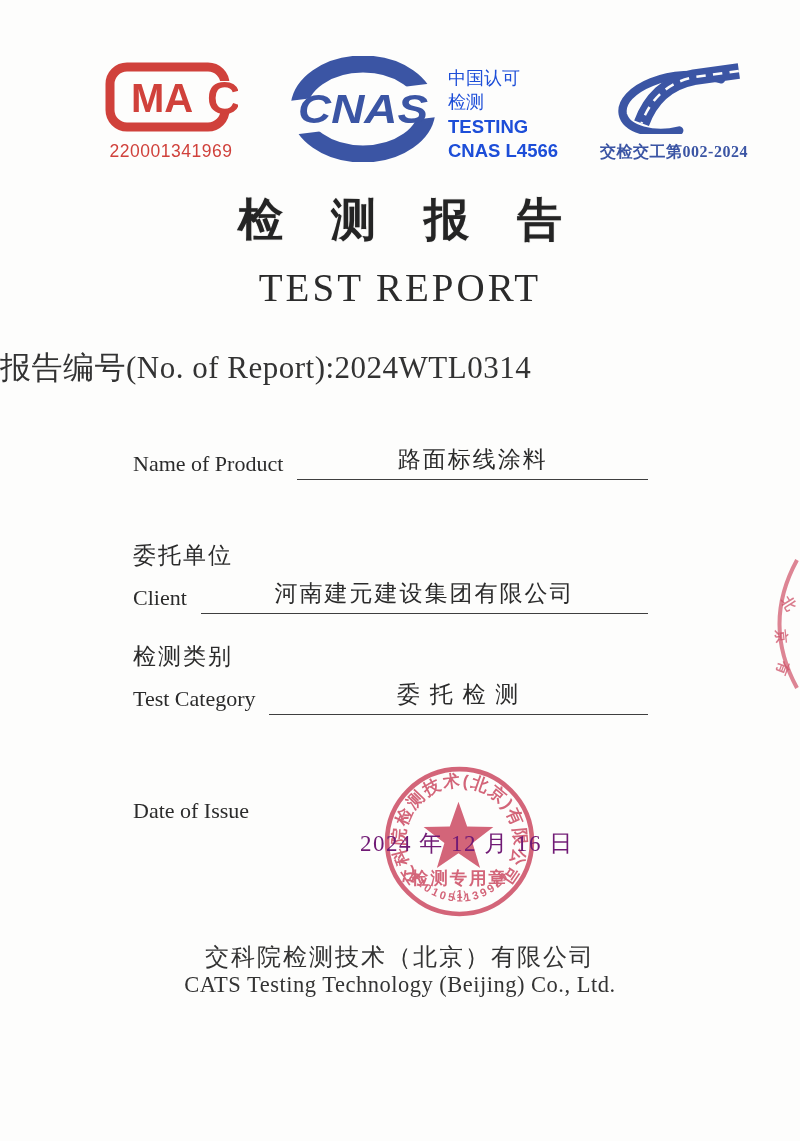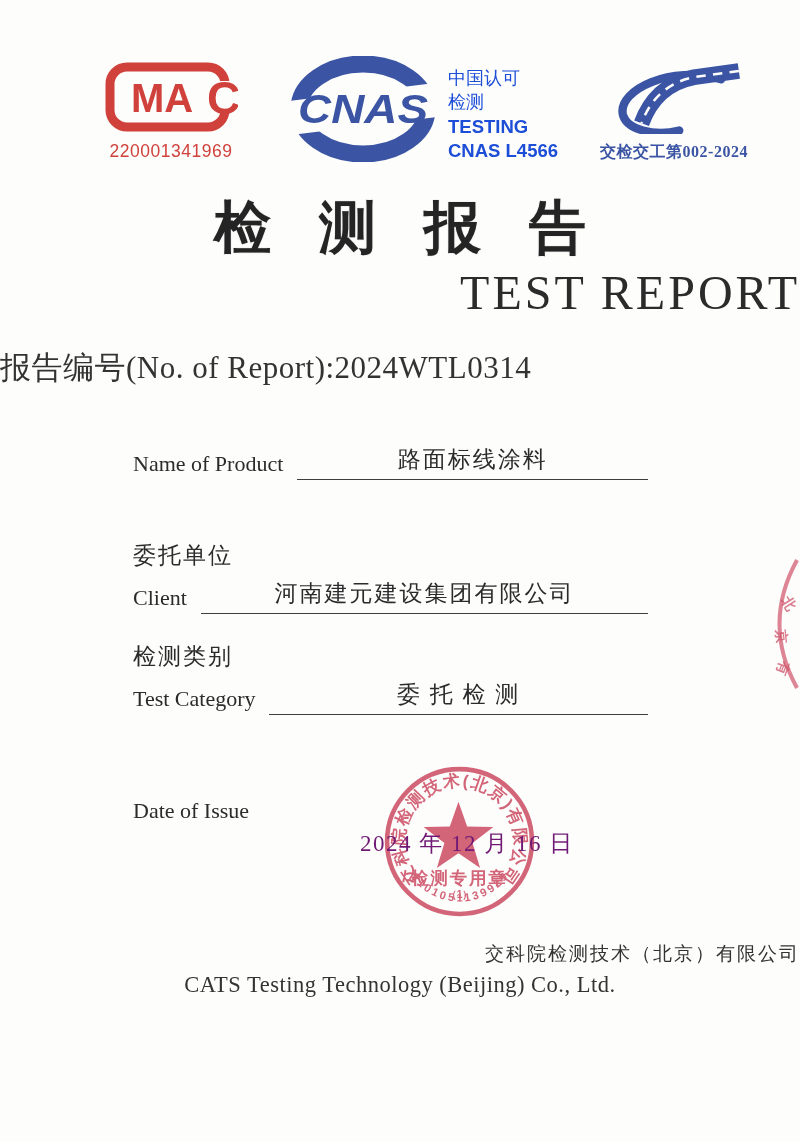--- a/index.html
+++ b/index.html
@@ -16,43 +16,43 @@
   .cnas-side{margin-left:13px;padding-top:11px;color:#1d4ed8;
     font-family:"Liberation Sans","DejaVu Sans",sans-serif;
     font-size:18px;line-height:1.32;}
   .cnas-side .b{font-weight:bold;font-size:18.5px;}
   .logo-road{position:absolute;left:578px;top:56px;width:152px;text-align:center;margin-left:20px;}
   .road-caption{font-size:16px;font-weight:bold;color:#3b55a4;margin-top:4px;
     letter-spacing:.5px;}
   
   .title-zh{position:absolute;top:190px;left:0;width:100%;text-align:center;
     font-family:"Liberation Sans","DejaVu Sans",sans-serif;font-weight:bold;
-    font-size:57px;letter-spacing:48px;padding-left:48px;box-sizing:border-box;
+    font-size:45px;letter-spacing:48px;padding-left:48px;box-sizing:border-box;
     color:#242424;text-shadow:0 0 1px rgba(40,40,40,.45);}
-  .title-en{position:absolute;top:265px;left:0;width:100%;text-align:right;
-    font-size:48px;letter-spacing:3px;color:#2b2b2b;font-family:Liberation Serif, serif;}
+  .title-en{position:absolute;top:265px;left:0;width:100%;text-align:center;
+    font-size:39px;letter-spacing:3px;color:#2b2b2b;font-family:Liberation Serif, serif;}
   .report-no{position:absolute;top:347px;left:0;width:100%;
     font-size:31px;letter-spacing:.5px;color:#333;}
   
   .field{position:absolute;left:133px;width:515px;}
   .field .zh{font-size:23px;letter-spacing:2px;}
   .field .row{display:flex;align-items:flex-end;margin-top:7px;}
   .field .en{font-size:22px;white-space:nowrap;padding-right:14px;padding-bottom:3px;}
   .field .line{flex:1;text-align:center;border-bottom:1.6px solid #3f3f3f;
     font-size:23px;letter-spacing:2px;padding-bottom:4px;}
   .f1{top:437px;} .f2{top:540px;} .f3{top:641px;} .f4{top:791px;}
   .date-value{position:absolute;left:227px;top:37px;font-size:23px;
     letter-spacing:1.5px;color:#701a75;z-index:5;}
   
   .stamp{position:absolute;left:383px;top:765px;width:153px;height:153px;
     opacity:.88;z-index:4;}
   .stamp-partial{position:absolute;left:752px;top:556px;width:48px;height:136px;z-index:4;}
   
-  .footer-zh{position:absolute;top:941px;left:0;width:100%;text-align:right;
-    font-size:19px;letter-spacing:2px;color:#333;}
+  .footer-zh{position:absolute;top:941px;left:0;width:100%;text-align:center;
+    font-size:24px;letter-spacing:2px;color:#333;}
   .footer-en{position:absolute;top:972px;left:0;width:100%;text-align:center;
     font-size:22.5px;letter-spacing:.5px;color:#333;}
   svg text{font-family:"Liberation Sans","DejaVu Sans",sans-serif;}
 </style>
 </head>
 <body>
 
 <div class="page">
 
   <div class="logo-cma">

